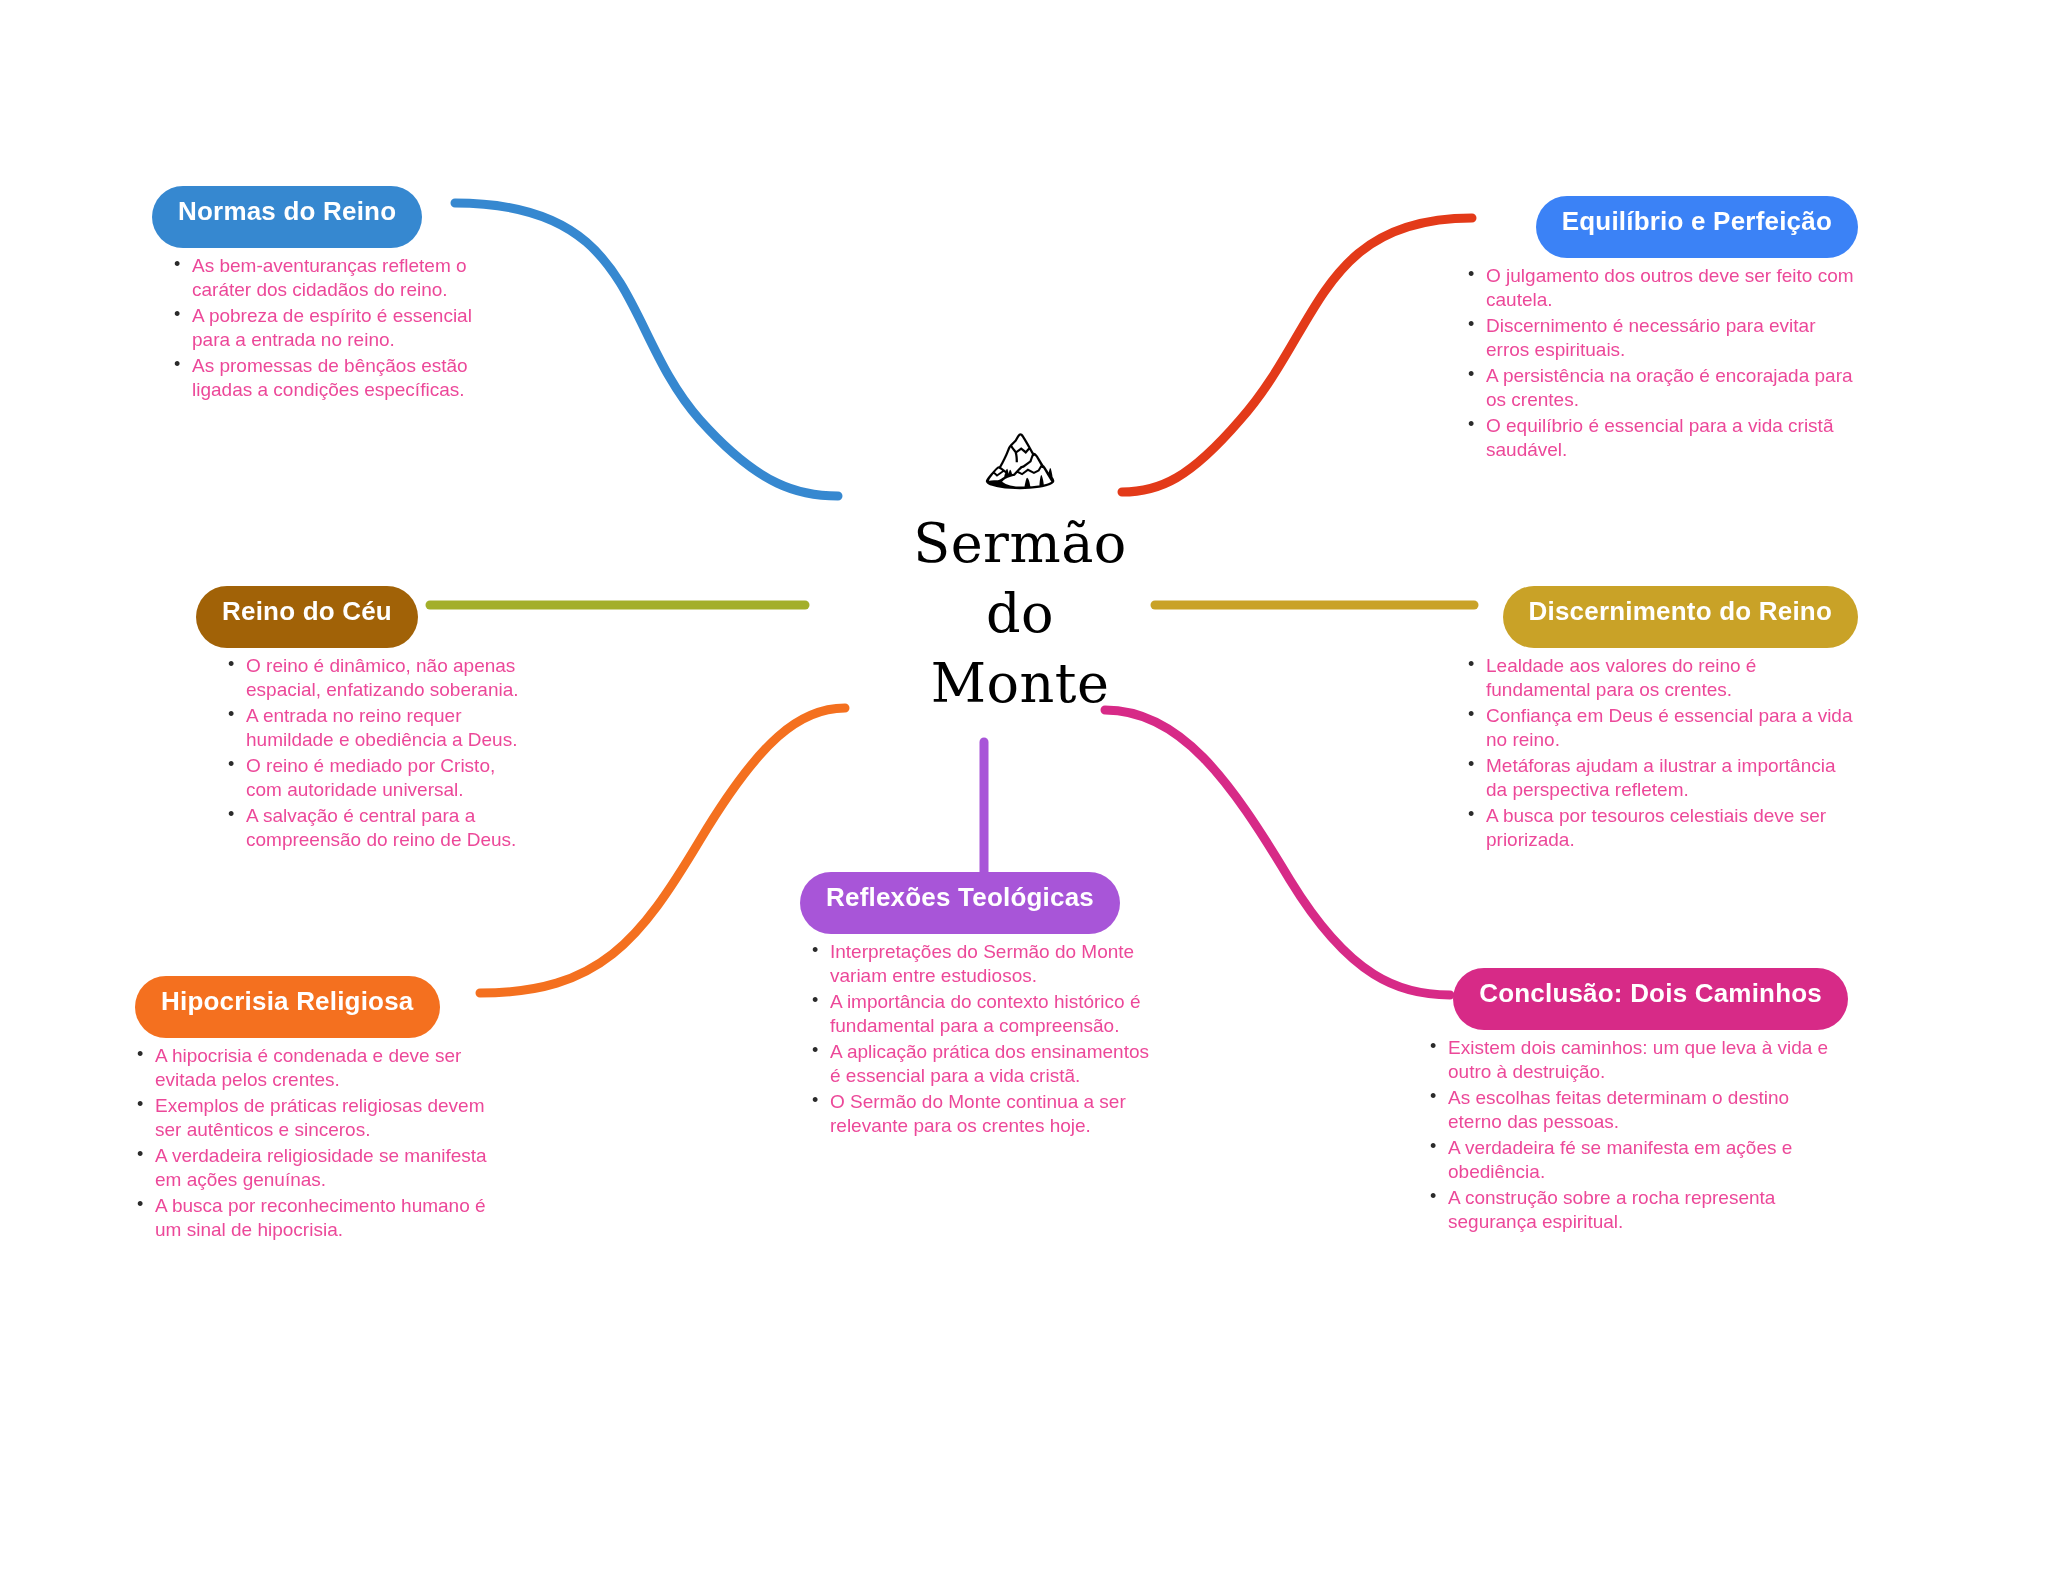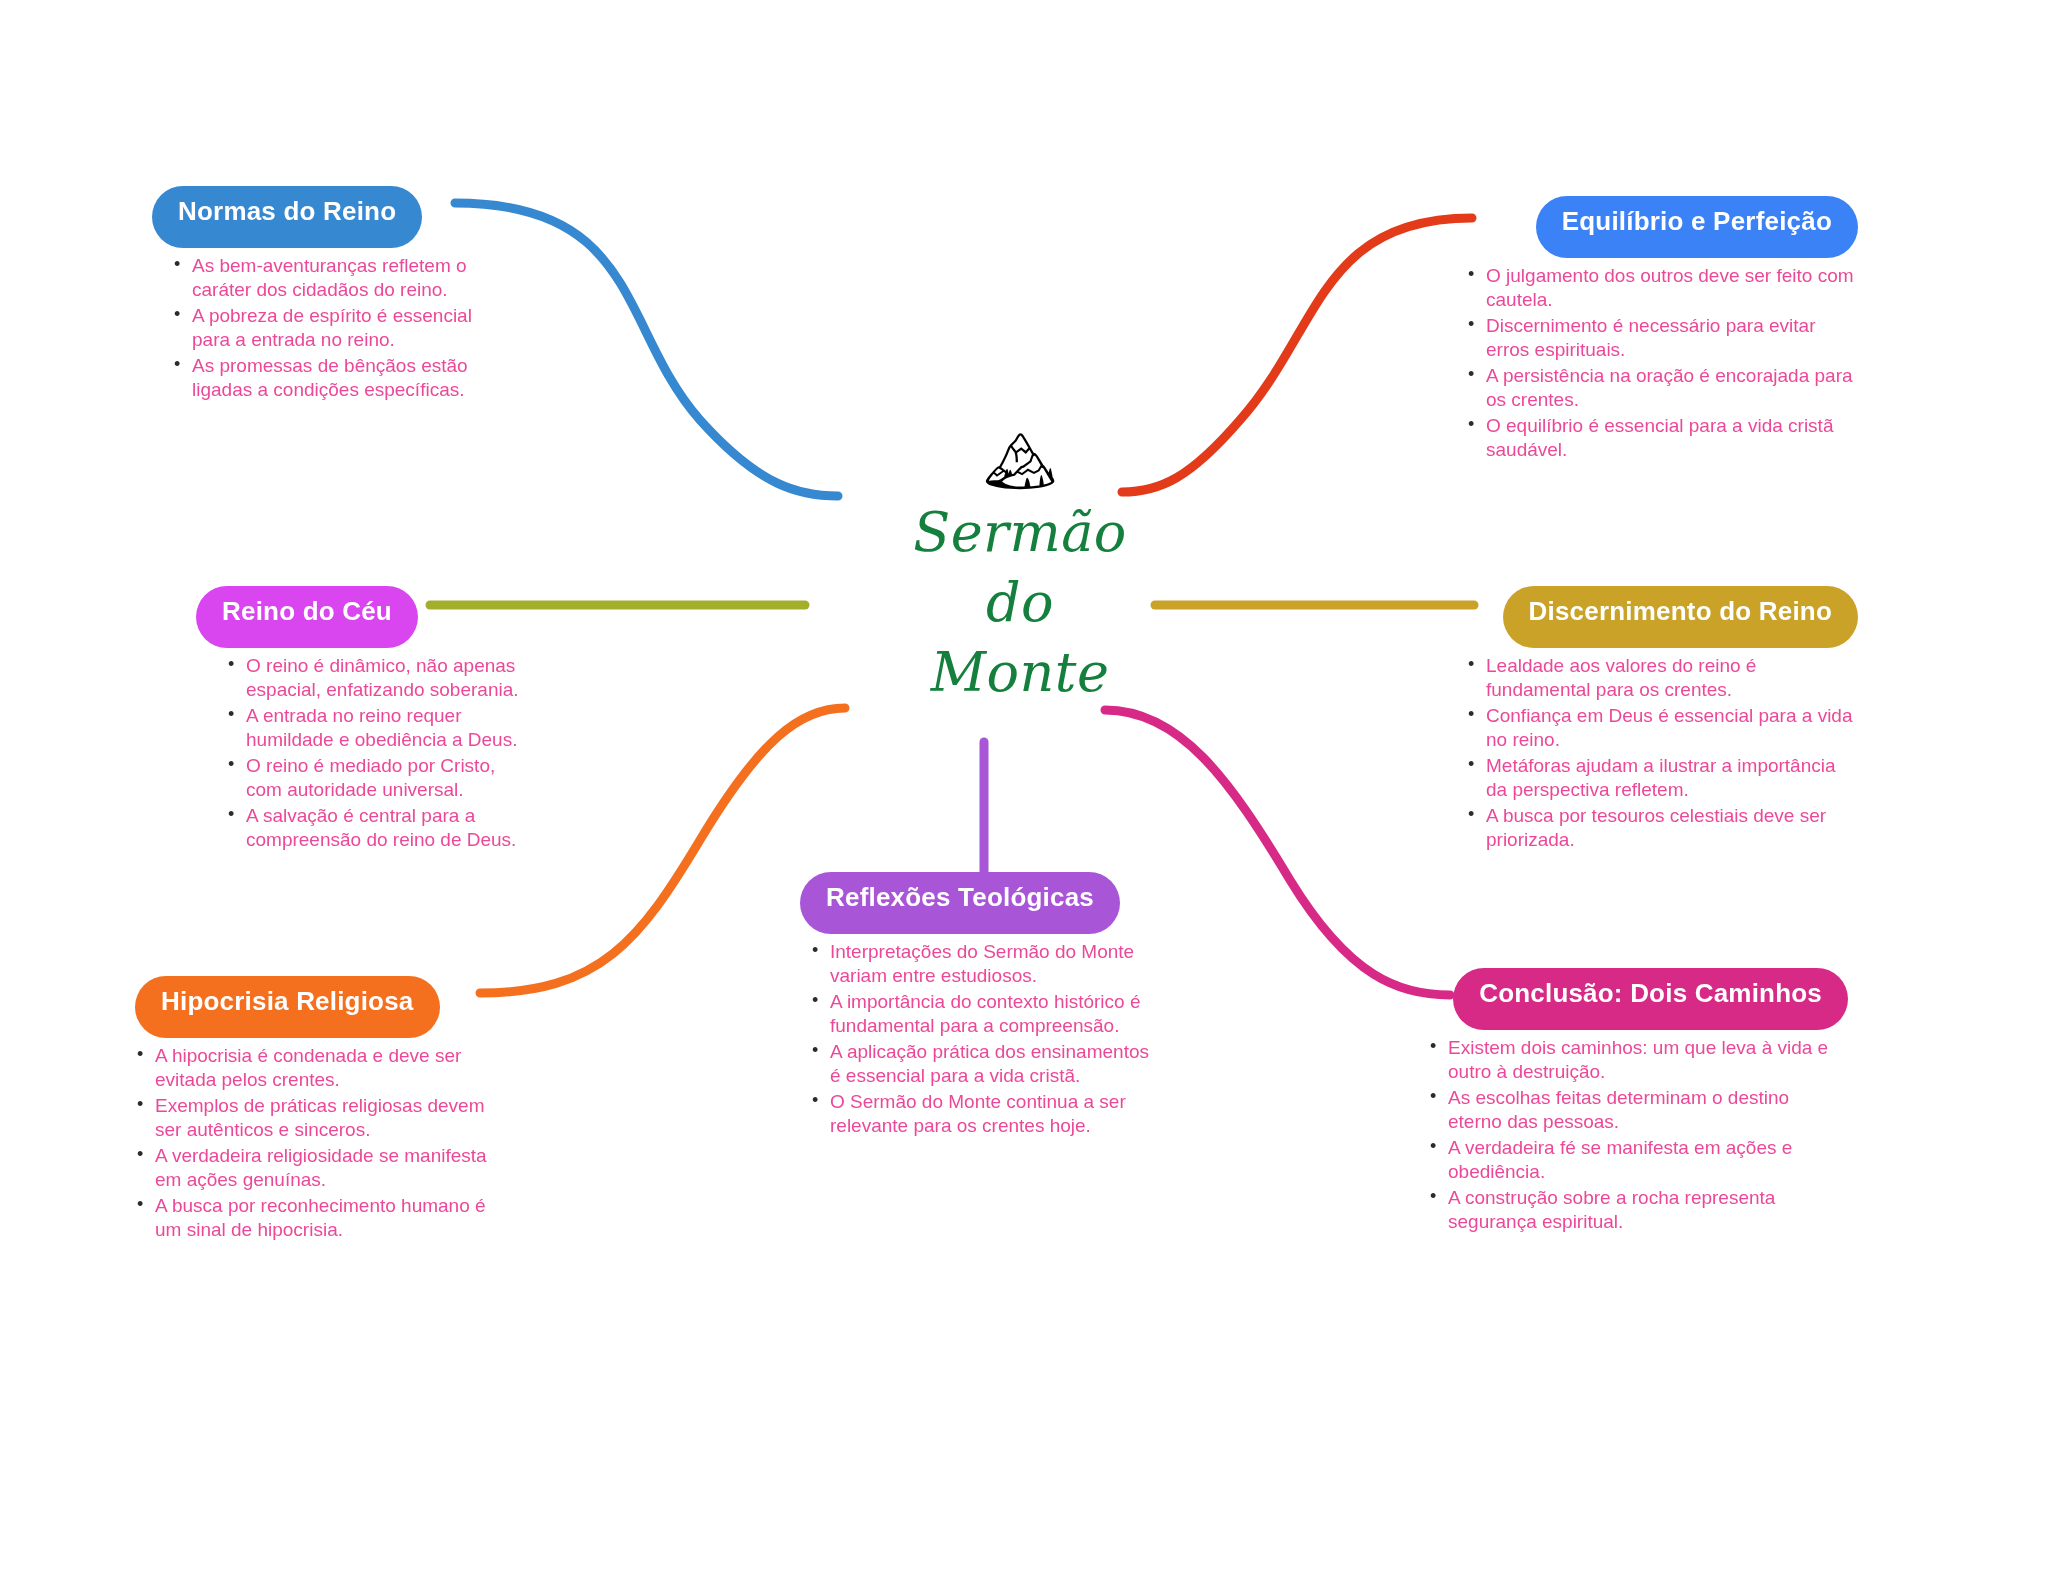--- a/index.html
+++ b/index.html
@@ -35,27 +35,26 @@
     text-align: center;
   }
   .center-icon {
     font-size: 58px;
     line-height: 1;
     display: block;
     height: 64px;
   }
   .center-title {
     font-family: "DejaVu Serif", "Liberation Serif", serif;
-    font-style: italic;
     font-weight: 400;
     font-size: 54px;
     line-height: 1.30;
-    color: #15803d;
+    color: #000000;
     letter-spacing: 0.5px;
-    margin-top: 2px;
+    margin-top: 13px;
   }
 
   
   .branch {
     position: absolute;
   }
   .pill {
     display: inline-block;
     border-radius: 999px;
     color: #ffffff;
@@ -165,21 +164,21 @@
     <ul class="points">
       <li>O julgamento dos outros deve ser feito com cautela.</li>
       <li>Discernimento é necessário para evitar erros espirituais.</li>
       <li>A persistência na oração é encorajada para os crentes.</li>
       <li>O equilíbrio é essencial para a vida cristã saudável.</li>
     </ul>
   </div>
 
   <div class="branch" id="branch-reino">
     <div class="pill-row">
-      <span class="pill" style="background-color: #d946ef;">Reino do Céu</span>
+      <span class="pill" style="background-color: #a16207;">Reino do Céu</span>
     </div>
     <ul class="points">
       <li>O reino é dinâmico, não apenas espacial, enfatizando soberania.</li>
       <li>A entrada no reino requer humildade e obediência a Deus.</li>
       <li>O reino é mediado por Cristo, com autoridade universal.</li>
       <li>A salvação é central para a compreensão do reino de Deus.</li>
     </ul>
   </div>
 
   <div class="branch" id="branch-perspectivas">

